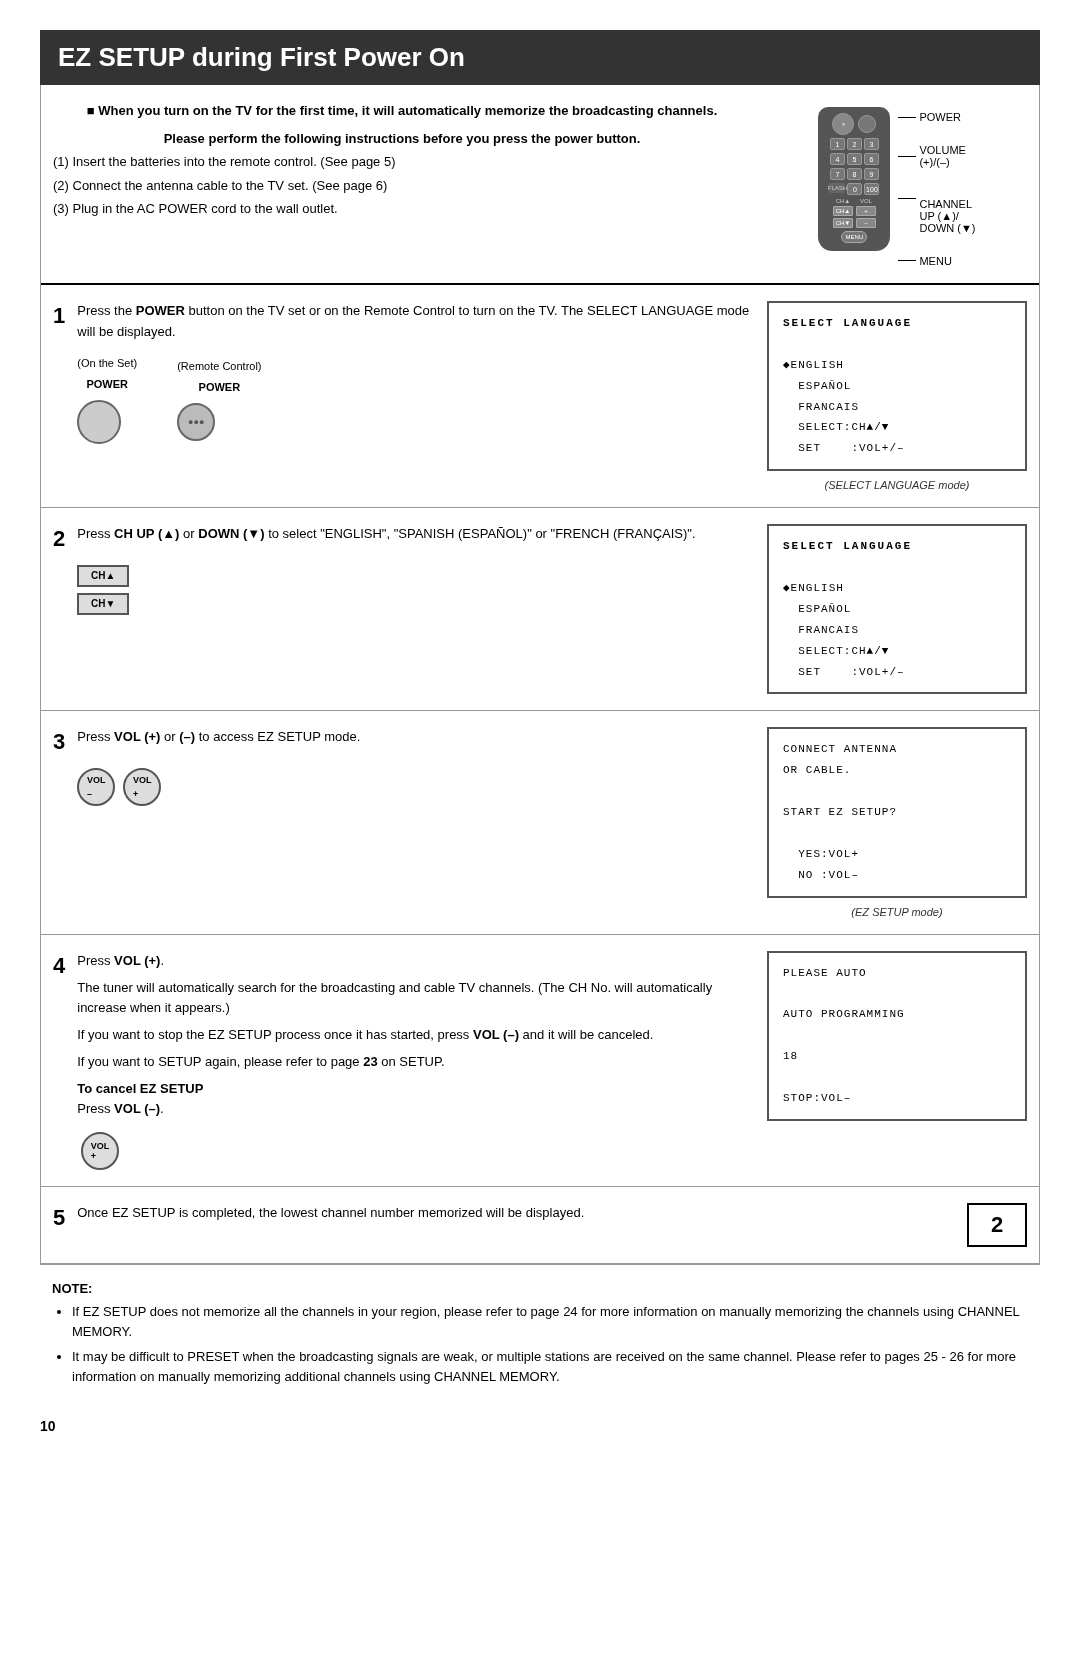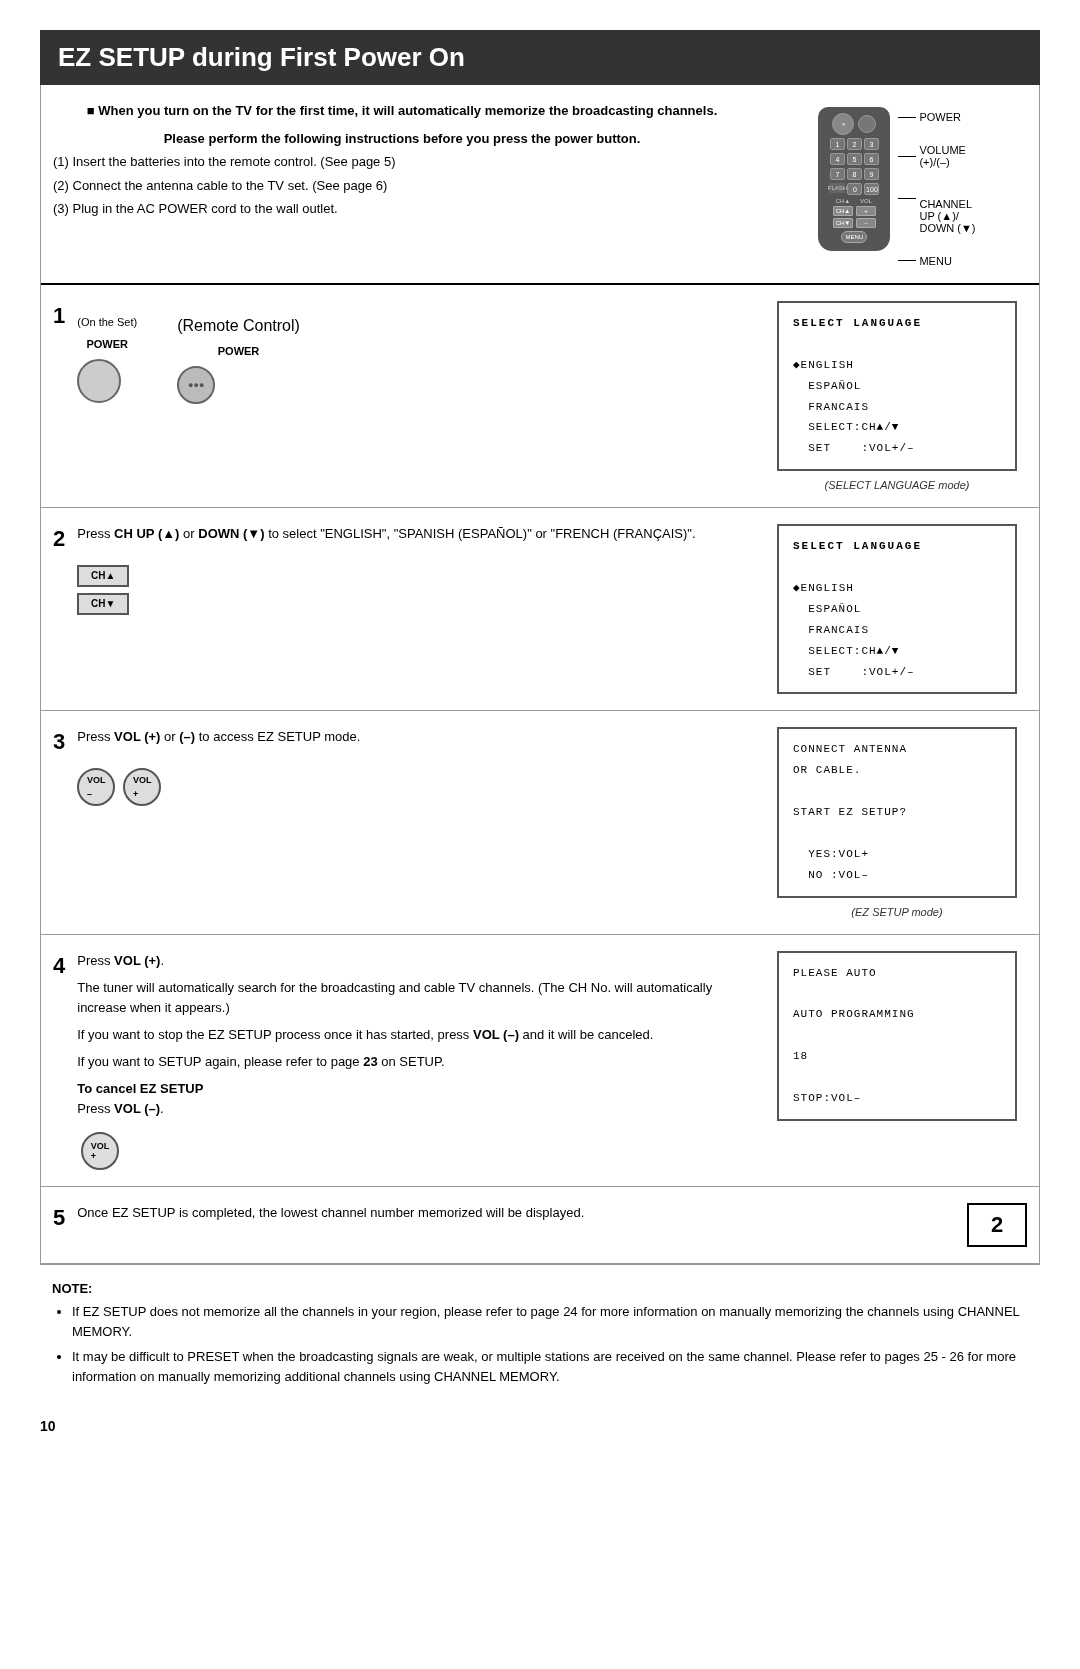--- a/index.html
+++ b/index.html
@@ -76,21 +76,21 @@
 
     
     .screen-box {
       border: 2px solid #555;
       background: #fff;
       padding: 10px 14px;
       font-family: 'Courier New', Courier, monospace;
       font-size: 11px;
       letter-spacing: 1px;
       line-height: 1.9;
-      width: 240px;
+      width: 260px;
     }
     .vol-btn {
       width: 38px;
       height: 38px;
       border-radius: 50%;
       border: 2px solid #555;
       background: #ddd;
       display: flex;
       align-items: center;
       justify-content: center;
@@ -332,28 +332,29 @@
         </div>
       </div>
     </div>
   </div>
 
   <div class="section">
     <div class="section-left">
       <div style="display:flex; gap:6px; align-items:flex-start;">
         <span class="step-number">1</span>
         <div class="step-content">
+          <p>Press the <strong>POWER</strong> button on the TV set or on the Remote Control to turn on the TV. The SELECT LANGUAGE mode will be displayed.</p>
           <div style="display:flex; gap:40px; margin-top:12px; align-items:center;">
             <div style="text-align:center;">
               <div style="font-size:11px; margin-bottom:4px;">(On the Set)</div>
               <div style="font-weight:bold;font-size:11px;margin-bottom:6px;">POWER</div>
               <div class="power-btn-circle"></div>
             </div>
             <div style="text-align:center;">
-              <div style="font-size:16px; margin-bottom:4px;">(Remote Control)</div>
+              <div style="font-size:11px; margin-bottom:4px;">(Remote Control)</div>
               <div style="font-weight:bold;font-size:11px;margin-bottom:6px;">POWER</div>
               <div class="power-btn-remote">
                 <span style="font-size:9px;color:#555;">●●●</span>
               </div>
             </div>
           </div>
         </div>
       </div>
     </div>
     <div class="section-right">

